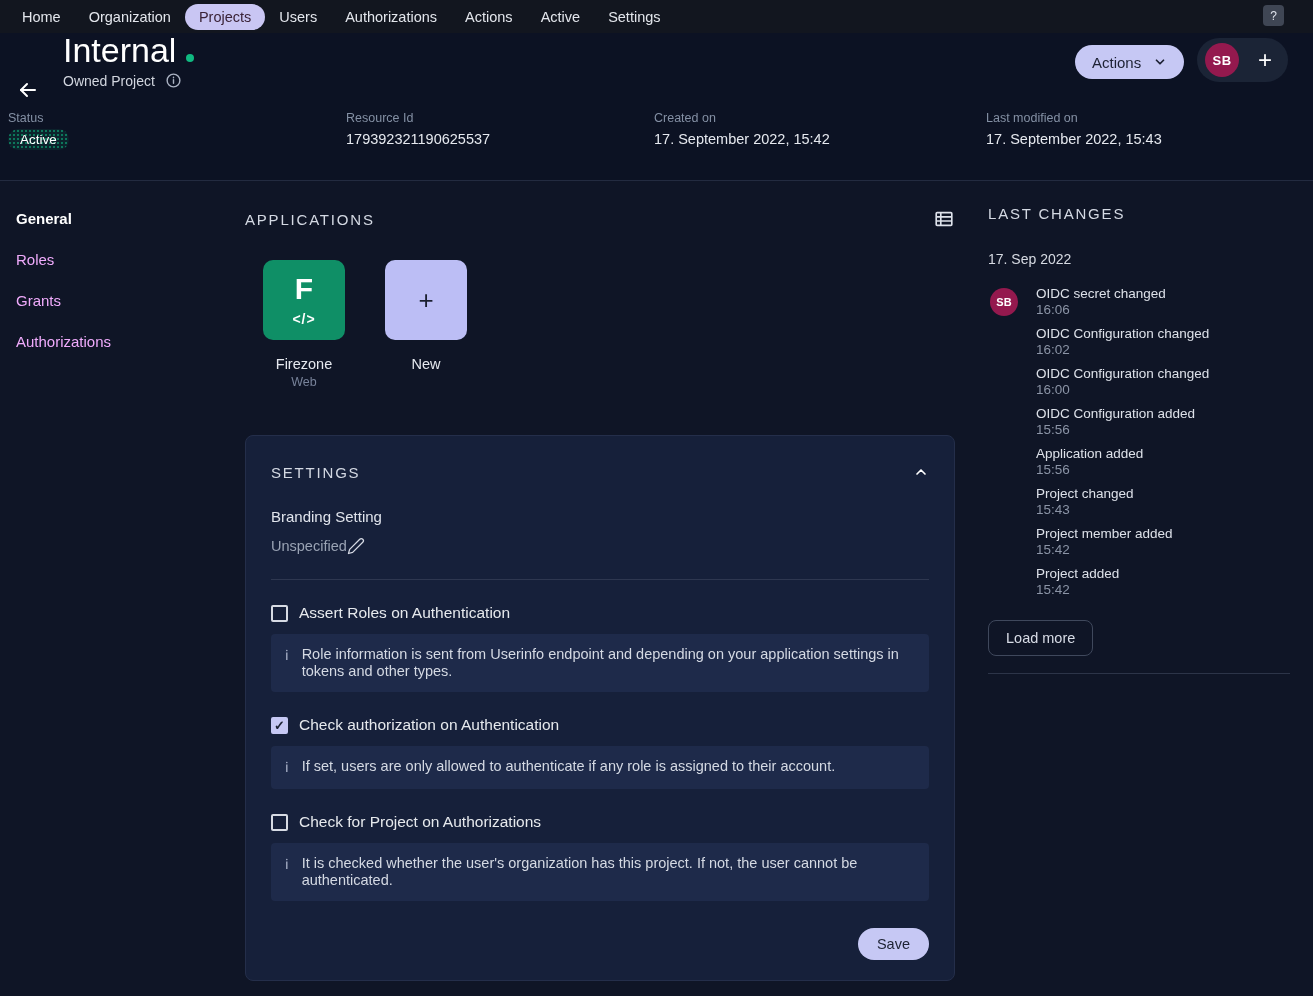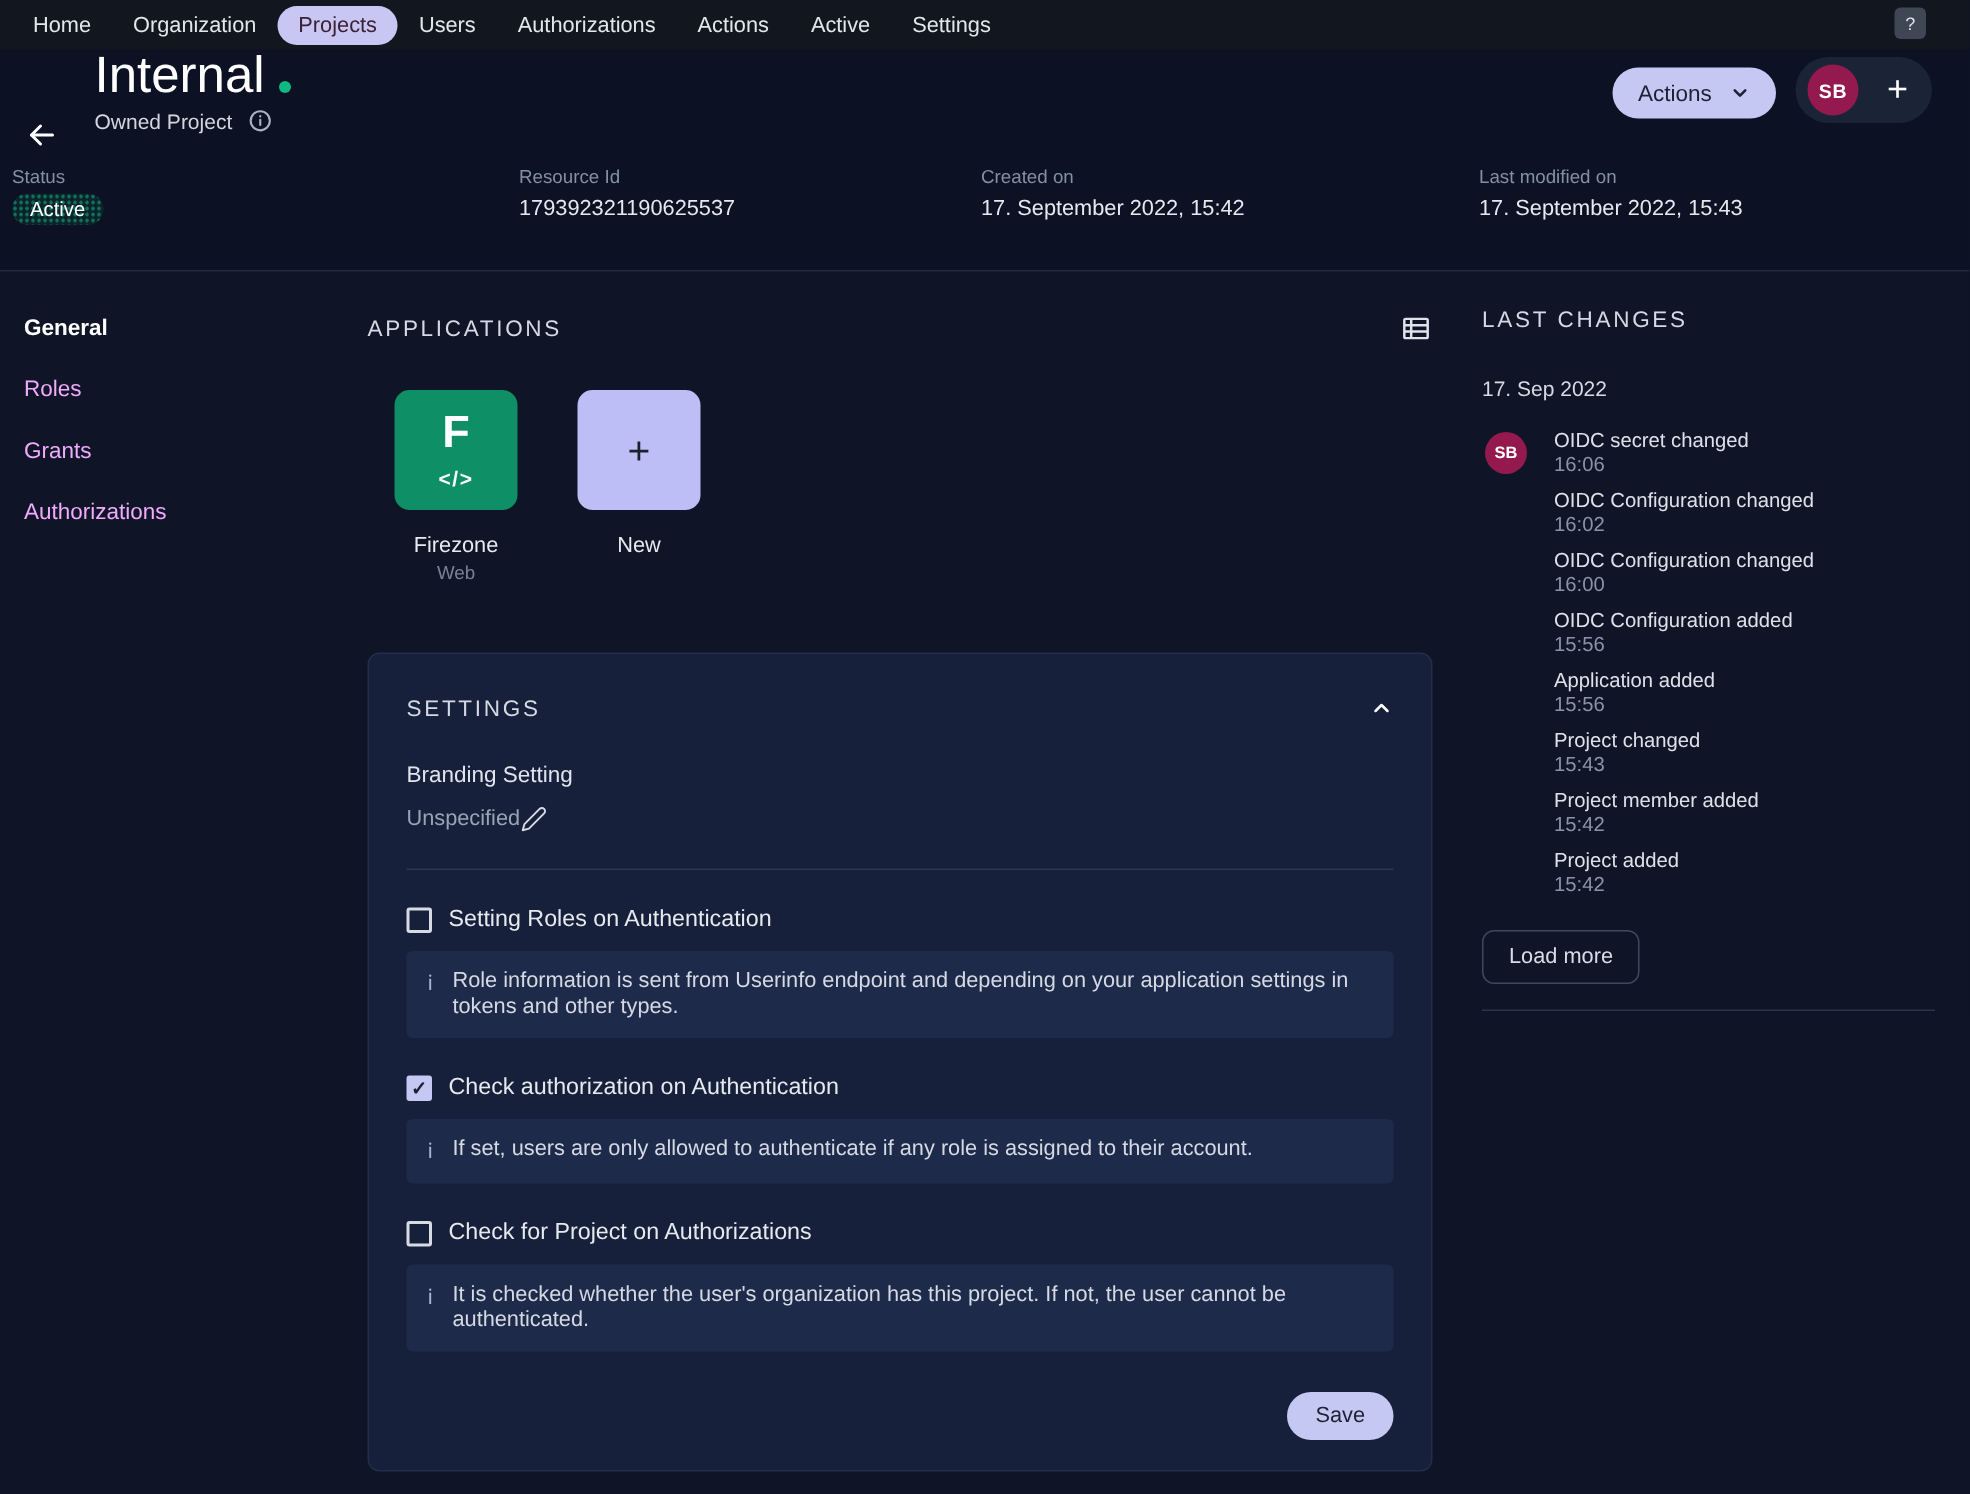--- a/index.html
+++ b/index.html
@@ -303,21 +303,21 @@
         </span>
       </button>
     </div>
 
     <div class="card-divider"></div>
 
     <div>
 
         <div class="cb-row">
           <span class="checkbox"></span>
-          <span class="cb-label">Setting Roles on Authentication</span>
+          <span class="cb-label">Assert Roles on Authentication</span>
         </div>
         <div class="info-box">
           <span class="info-i-icon"></span>
           <span class="info-text">Role information is sent from Userinfo endpoint and depending on your application settings in tokens and other types.</span>
         </div>
 
         <div class="cb-row">
           <span class="checkbox checked"></span>
           <span class="cb-label">Check authorization on Authentication</span>
         </div>

